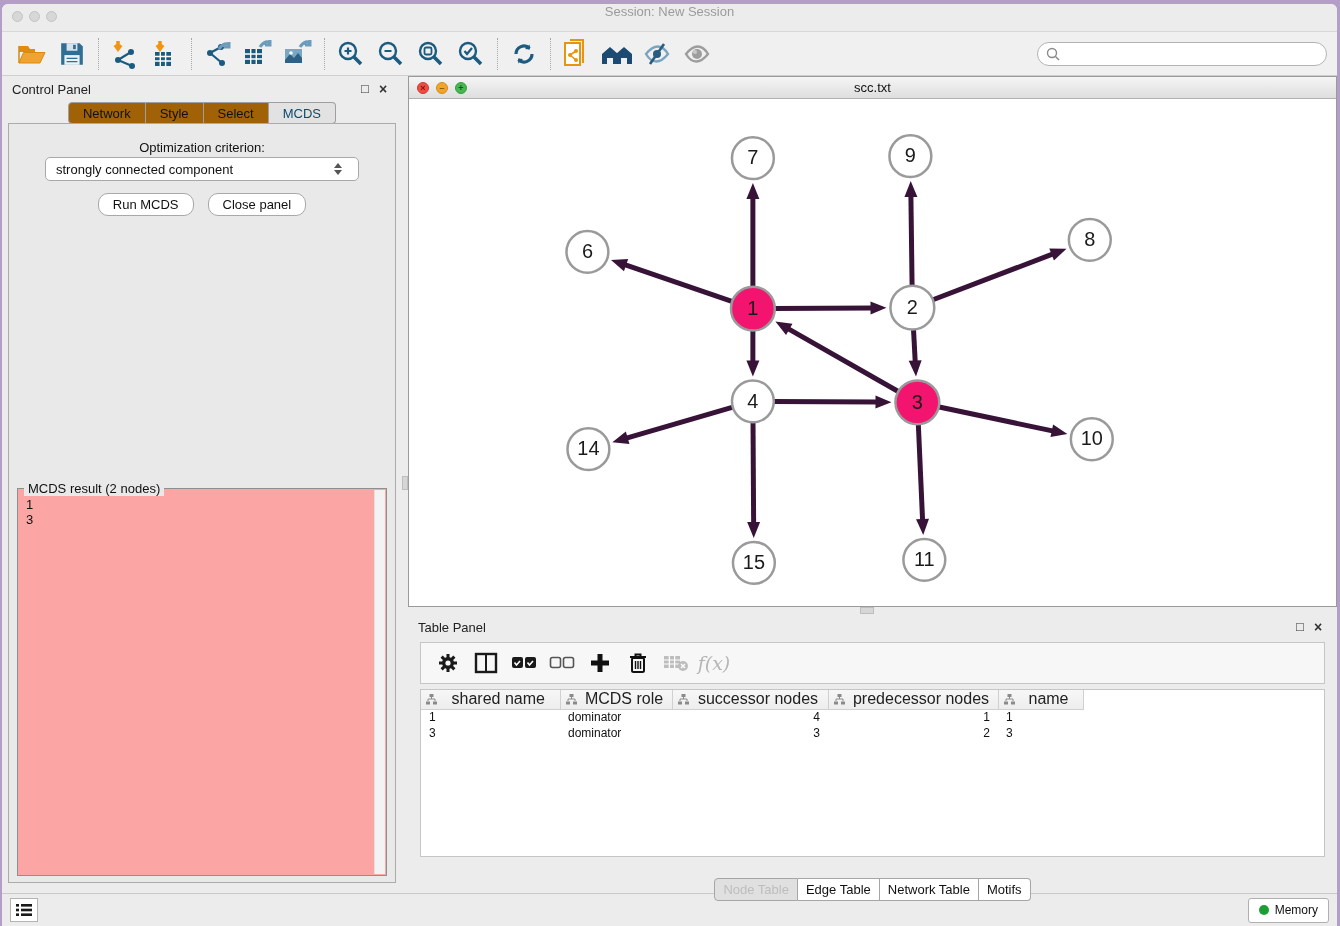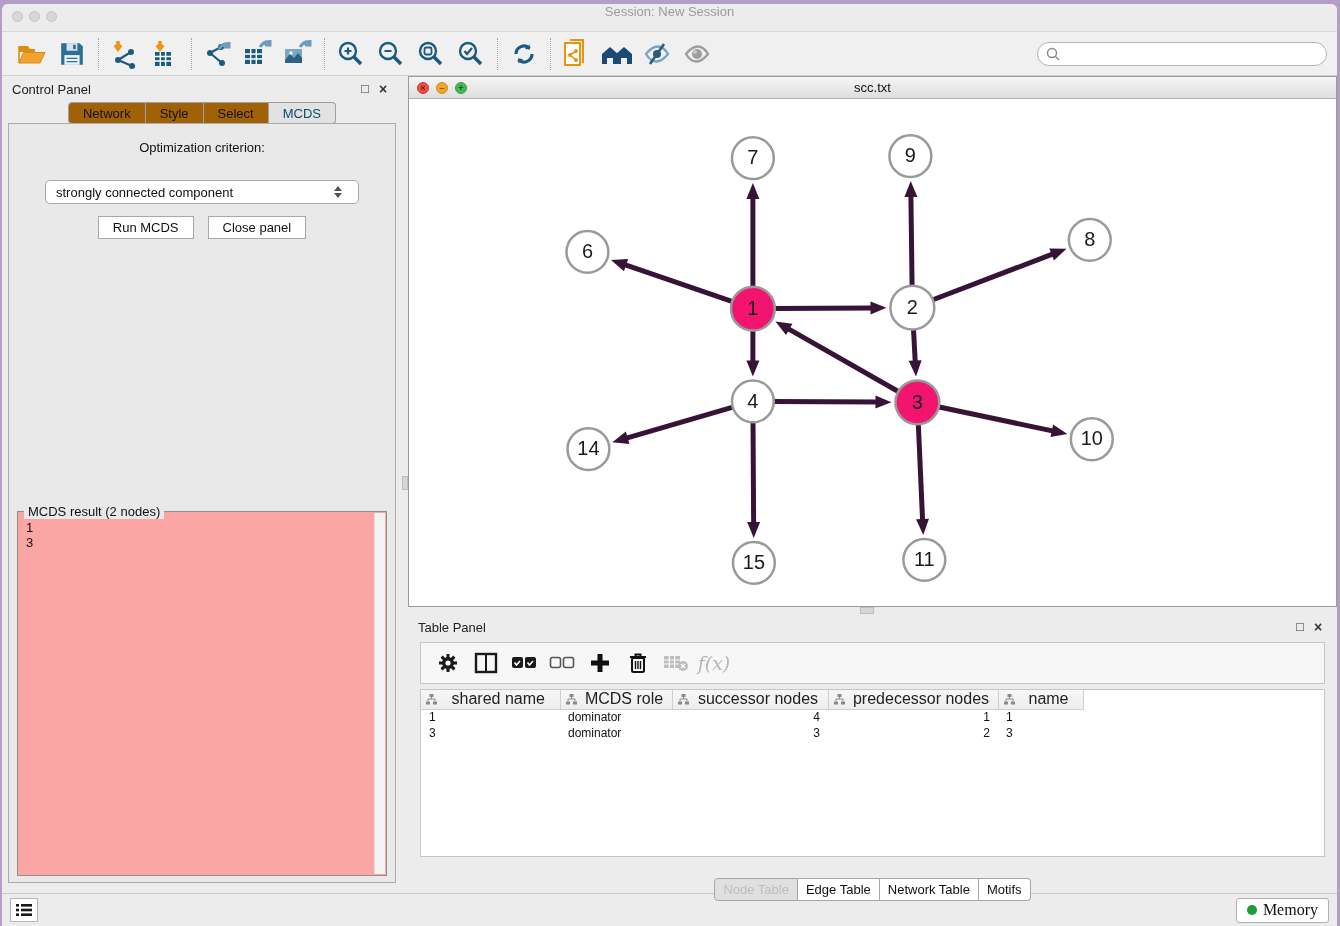--- a/index.html
+++ b/index.html
@@ -40,31 +40,31 @@
     font-weight:bold; line-height:14px; }
   .wbtn.float { font-weight:normal; font-size:13px; }
   .cp-tabs { display:flex; justify-content:center; flex:0 0 auto; height:22px; }
   .cp-tab { background:#a16207; border:1px solid #9f9f9f; border-left:none;
     font-size:13px; padding:2px 14px; color:#111; }
   .cp-tab:first-child { border-left:1px solid #9f9f9f; border-radius:4px 0 0 4px; }
   .cp-tab.sel { background:#e2e2e2; color:#0c4a6e; border-radius:0 4px 4px 0; }
   .cp-body { flex:1; margin:0 6px; margin-top:-1px; border:1px solid #ababab;
     background:#e9e9e9; display:flex; flex-direction:column; min-height:0; }
   .opt-label { text-align:center; font-size:13px; margin-top:16px; color:#111; }
-  .opt-select { margin:25px 36px 0 36px; height:24px; background:#fff;
+  .opt-select { margin:2px 36px 0 36px; height:24px; background:#fff;
     border:1px solid #a8a8a8; border-radius:5px; display:flex; align-items:center;
     padding:0 16px 0 10px; font-size:13px; color:#111;gap:8px; }
   .opt-select .lbl { flex:1; }
   .stepper { display:flex; flex-direction:column; gap:2px; align-items:center; }
   .stepper .tri-up { width:0; height:0; border-left:4px solid transparent;
     border-right:4px solid transparent; border-bottom:5px solid #555; }
   .stepper .tri-dn { width:0; height:0; border-left:4px solid transparent;
     border-right:4px solid transparent; border-top:5px solid #555; }
   .btn-row { display:flex; justify-content:center; gap:14px; margin-top:12px; }
-  .pbtn { background:#fff; border:1px solid #a8a8a8; border-radius:0;
+  .pbtn { background:#fff; border:1px solid #a8a8a8; border-radius:10px;
     font-size:13px; padding:3px 14px; color:#111;
     font-family:"Liberation Sans",sans-serif; }
   .cp-spacer { height:272px; flex:0 0 auto; }
   .result-fs { flex:1; margin:0 8px 6px 8px; border:1px solid #8f8f8f;
     display:flex; min-height:0; position:relative; background:#fca5a5; }
   .result-legend { position:absolute; top:-8px; left:6px; background:#e9e9e9;
     font-size:13px; padding:0 4px; color:#111; }
   .result-text { flex:1; font-size:13px; color:#111; padding:8px 6px 4px 8px;
     white-space:pre; overflow:hidden; }
   .result-scroll { position:absolute; right:1px; top:1px; bottom:1px; width:11px;
@@ -117,21 +117,21 @@
   .tp-tab:first-child { border-left:1px solid #a6a6a6; border-radius:4px 0 0 4px; }
   .tp-tab:last-child { border-radius:0 4px 4px 0; }
   .tp-tab.sel { background:#e0e0e0; color:#bdbdbd; }
   
   .statusbar { height:33px; background:#ececec; border-top:1px solid #c9c9c9;
     display:flex; align-items:center; padding:0 8px; flex:0 0 auto; }
   .list-btn { width:28px; height:24px; background:#fff; border:1px solid #b5b5b5;
     display:flex; align-items:center; justify-content:center; }
   .mem-btn { margin-left:auto; height:25px; background:#fff; border:1px solid #b0b0b0;
     border-radius:3px; display:flex; align-items:center; gap:6px; padding:0 10px;
-    font-size:16px; color:#111;font-family:Liberation Serif, serif; }
+    font-size:12px; color:#111; }
   .mem-dot { width:10px; height:10px; border-radius:50%; background:#1d9e33; }
 </style>
 </head>
 <body>
 
 <div class="window">
 
   <div class="titlebar">
     <div class="lights">
       <span class="light"></span>

